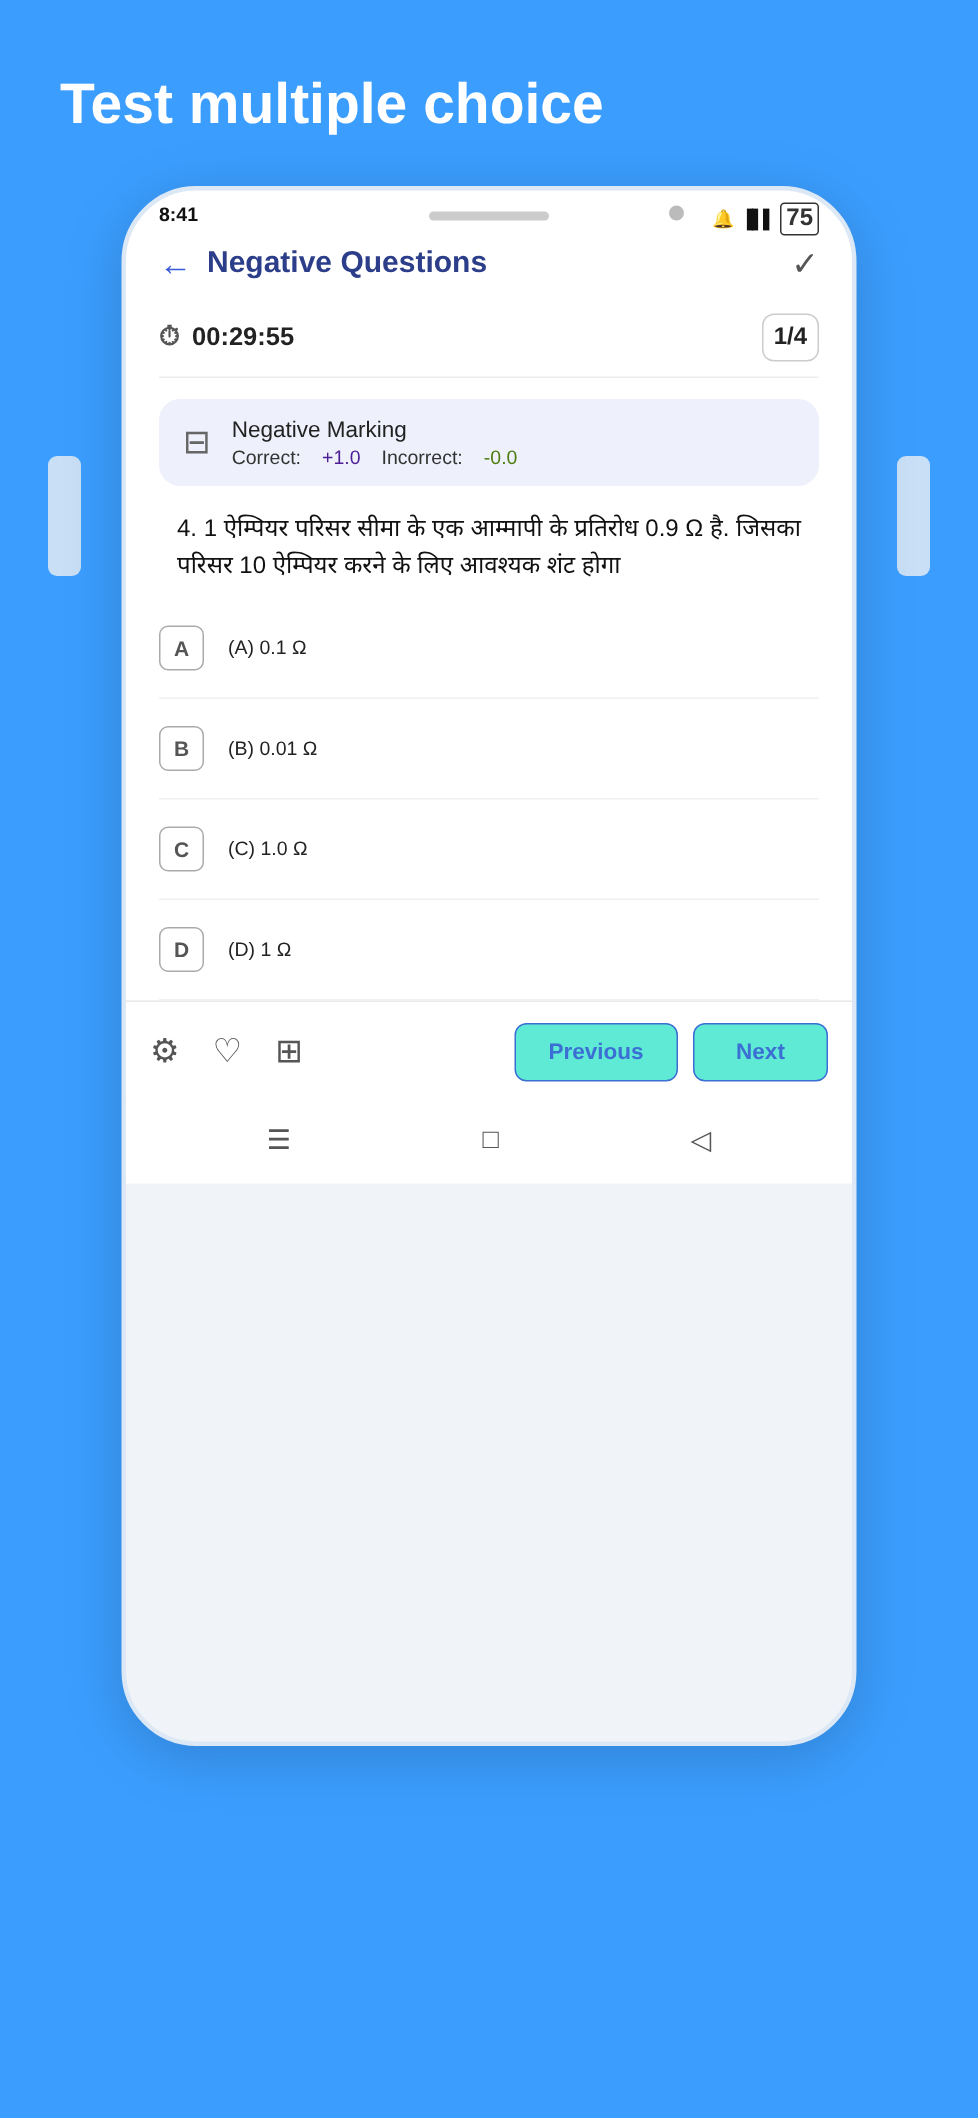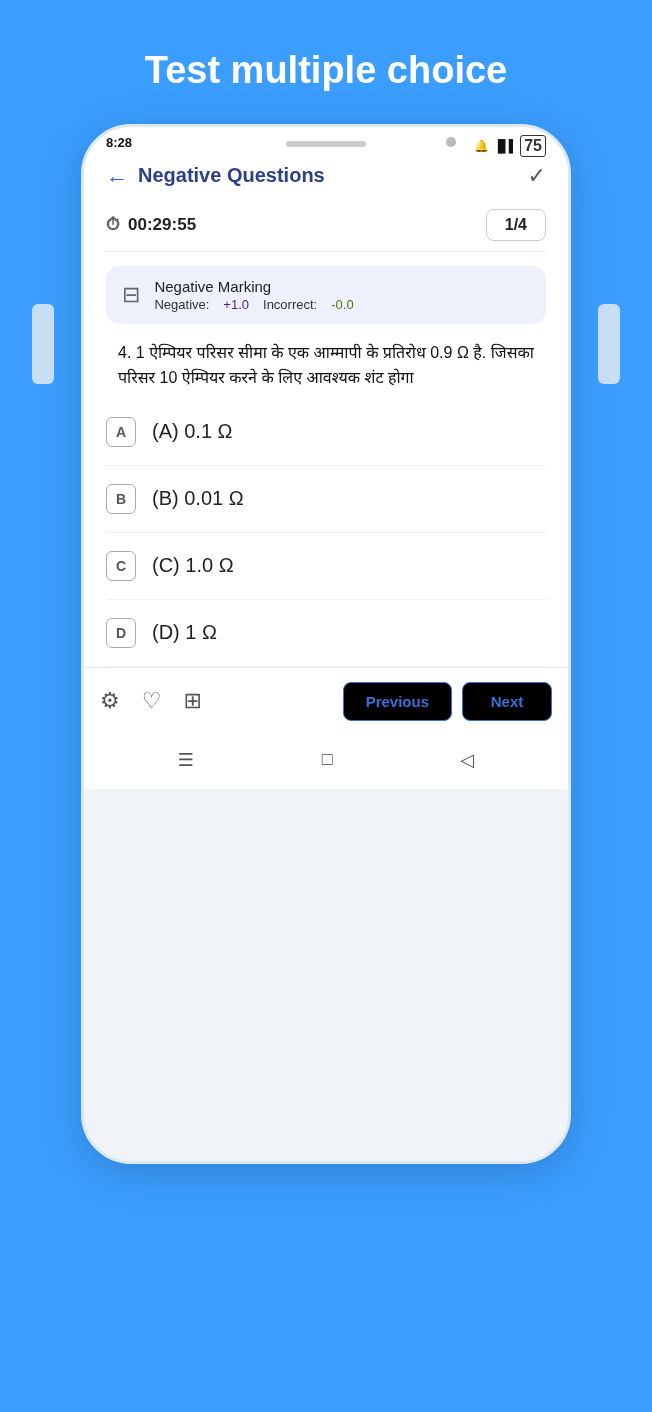--- a/index.html
+++ b/index.html
@@ -7,21 +7,21 @@
     body {
       width: 652px;
       height: 1412px;
       background-color: #3b9eff;
       font-family: 'Segoe UI', Arial, sans-serif;
       overflow: hidden;
       position: relative;
     }
 
     .bg-header {
-      text-align: center;
+      text-align: left;
       padding: 48px 40px 30px;
       color: white;
     }
 
     .bg-header h1 {
       font-size: 38px;
       font-weight: 800;
       line-height: 1.2;
     }
 
@@ -111,21 +111,21 @@
     }
 
     .timer-icon {
       font-size: 18px;
       color: #555;
     }
 
     .progress-badge {
       border: 1.5px solid #ccc;
       border-radius: 8px;
-      padding: 6px 18px;
+      padding: 6px 7px;
       font-size: 16px;
       font-weight: 600;
       color: #222;
     }
 
     
     .marking-bar {
       background: #eef0fb;
       border-radius: 14px;
       padding: 12px 16px;
@@ -192,21 +192,21 @@
       display: flex;
       align-items: center;
       justify-content: center;
       font-size: 14px;
       color: #555;
       font-weight: 600;
       flex-shrink: 0;
     }
 
     .option-text {
-      font-size: 20px;
+      font-size: 13px;
       color: #222;
       font-weight: 500;
     }
 
     
     .bottom-toolbar {
       background: white;
       border-top: 1px solid #e8e8e8;
       display: flex;
       align-items: center;
@@ -226,21 +226,21 @@
       cursor: pointer;
     }
 
     .nav-buttons {
       display: flex;
       gap: 10px;
     }
 
     .nav-btn {
       border: 1.5px solid #3b6fd4;
-      background: #000000;
+      background: #5eead4;
       color: #3b6fd4;
       font-size: 15px;
       font-weight: 600;
       padding: 10px 22px;
       border-radius: 8px;
       cursor: pointer;
       min-width: 90px;
       text-align: center;
     }
 
@@ -281,21 +281,21 @@
 </div>
 
 <div class="phone-wrapper">
   <div class="side-bump left"></div>
   <div class="side-bump right"></div>
 
   <div class="phone">
 
     <div style="background:white; padding: 8px 22px 0; display:flex; align-items:center; justify-content:space-between;">
       <div style="display:flex; justify-content:center; width:100%; position:relative;">
-        <span style="position:absolute; left:0; font-size:13px; font-weight:600; color:#111;">8:28</span>
+        <span style="position:absolute; left:0; font-size:13px; font-weight:600; color:#111;">8:41</span>
         <div style="width:80px; height:6px; background:#ccc; border-radius:3px; margin-top:6px;"></div>
         <div style="width:10px;height:10px;background:#bbb;border-radius:50%;position:absolute;right:90px;top:2px;"></div>
         <div style="position:absolute; right:0; display:flex; align-items:center; gap:4px; font-size:12px; color:#111;">
           <span>🔔</span>
           <span style="letter-spacing:-1px;">▐▌▌</span>
           <span class="battery">75</span>
         </div>
       </div>
     </div>
 
@@ -313,21 +313,21 @@
           <span>00:29:55</span>
         </div>
         <div class="progress-badge">1/4</div>
       </div>
 
       <div class="marking-bar">
         <span class="marking-icon" style="font-size:22px; color:#666;">⊟</span>
         <div class="marking-text">
           <div class="title">Negative Marking</div>
           <div class="marking-scores">
-            <span>Negative:</span>
+            <span>Correct:</span>
             <span class="correct-score">+1.0</span>
             <span>Incorrect:</span>
             <span class="incorrect-score">-0.0</span>
           </div>
         </div>
       </div>
 
       <div class="question-text">4. 1 ऐम्पियर परिसर सीमा के एक आम्मापी के प्रतिरोध 0.9 Ω है. जिसका परिसर 10 ऐम्पियर करने के लिए आवश्यक शंट होगा</div>
 
       <div class="options-list">

